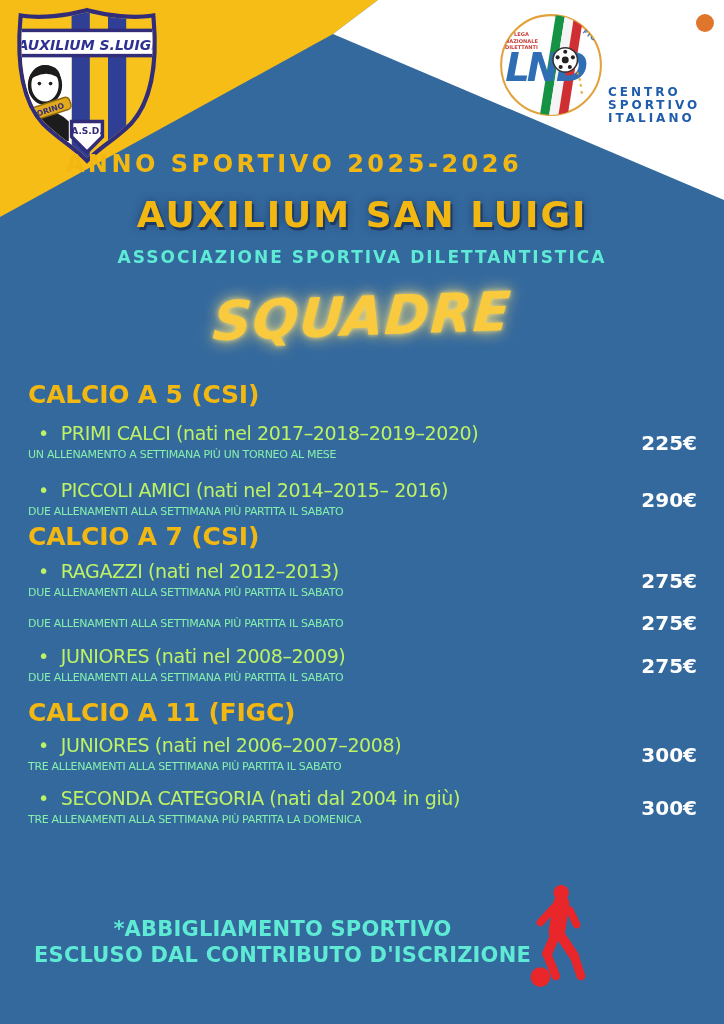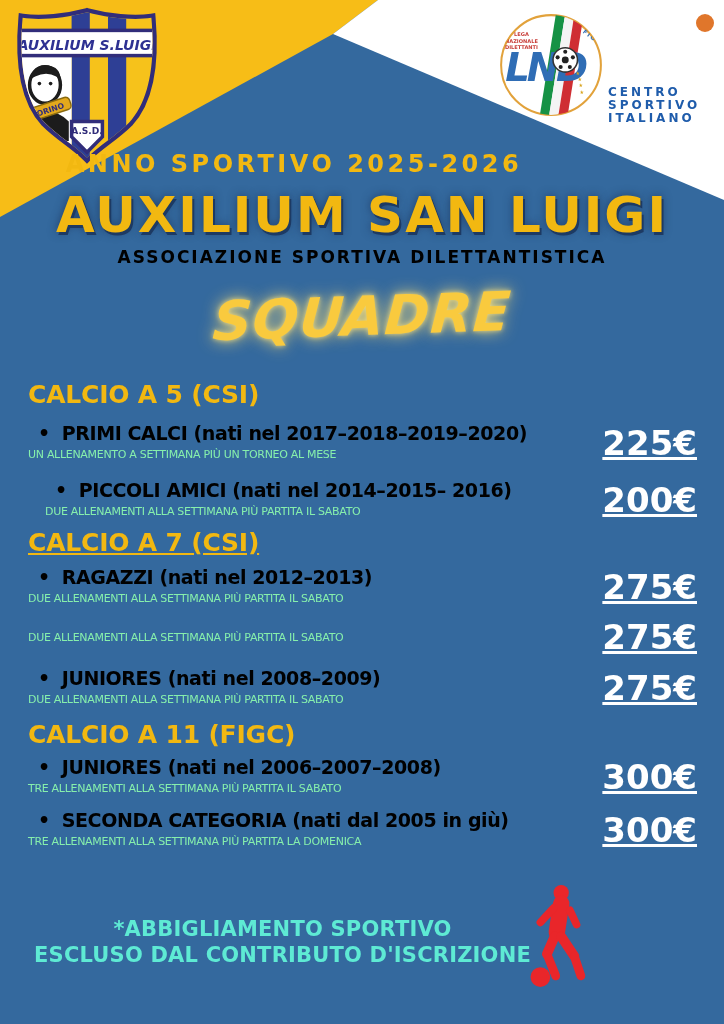--- a/index.html
+++ b/index.html
@@ -30,40 +30,40 @@
     color:#ffffff;letter-spacing:1px;display:block;text-align:left;}
   .csi-ball{position:absolute;top:2px;right:-2px;width:18px;height:18px;border-radius:50%;
     background:#e0762b;}
   .csi-lines{color:#1f5cab;font-weight:bold;font-size:12px;line-height:13px;
     letter-spacing:3px;width:100%;text-align:justify;text-align-last:justify;}
 
   
   .anno{position:absolute;left:0;top:150px;width:588px;text-align:center;
     color:#f2b811;font-weight:bold;font-size:24px;line-height:28px;letter-spacing:3.5px;}
   .main-title{position:absolute;left:0;top:187px;width:724px;text-align:center;
-    color:#f2b811;font-weight:bold;font-size:50px;line-height:56px;letter-spacing:2px;
+    color:#f2b811;font-weight:bold;font-size:36px;line-height:56px;letter-spacing:2px;
     text-shadow:2px 3px 0 #1d3a63,0 0 10px rgba(29,58,99,.85);}
   .subtitle{position:absolute;left:0;top:246px;width:724px;text-align:center;
-    color:#000000;font-weight:bold;font-size:17px;line-height:22px;letter-spacing:2px;}
+    color:#5eead4;font-weight:bold;font-size:17px;line-height:22px;letter-spacing:2px;}
   .squadre{position:absolute;left:0;top:288px;width:724px;text-align:center;
     color:#f9ca3e;font-weight:bold;font-style:italic;font-size:54px;line-height:58px;
     letter-spacing:1px;transform:rotate(-2deg) skewX(-6deg);
     text-shadow:0 0 16px rgba(252,224,120,.95),0 0 5px rgba(252,224,120,.85);}
 
   
   .sections{position:absolute;left:28px;right:27px;top:380px;}
   .sec-header{color:#f2b811;font-weight:bold;font-size:25px;line-height:30px;letter-spacing:-.2px;}
   .row{display:flex;justify-content:space-between;align-items:center;}
   .row-text{max-width:560px;}
-  .row-title{color:#000000;font-weight:bold;font-size:19px;line-height:23px;letter-spacing:-.4px;padding-left:10px;}
+  .row-title{color:#bef264;font-weight:normal;font-size:19px;line-height:23px;letter-spacing:-.4px;padding-left:10px;}
   .row-title .bullet{display:inline-block;margin-right:12px;}
   .row-detail{color:#86efac;font-weight:normal;font-size:11px;line-height:16px;letter-spacing:-.3px;margin-top:2px;}
-  .row-price{color:#fff;font-weight:bold;font-size:34px;letter-spacing:0;white-space:nowrap;text-decoration:underline;}
+  .row-price{color:#fff;font-weight:bold;font-size:20px;letter-spacing:0;white-space:nowrap;}
   .mt6{margin-top:6px;}.mt8{margin-top:8px;}.mt10{margin-top:10px;}
-  .mt12{margin-top:12px;}.mt14{margin-top:8px;text-decoration:underline;}.mt16{margin-top:16px;margin-left:17px;}
+  .mt12{margin-top:12px;}.mt14{margin-top:2px;}.mt16{margin-top:16px;}
 
   
   .footer-note{position:absolute;left:30px;top:916px;width:505px;text-align:center;
     color:#5eead4;font-weight:bold;font-size:21px;line-height:26px;letter-spacing:.2px;}
   .player{position:absolute;left:520px;top:884px;width:78px;height:104px;}
 
   svg text{font-family:"DejaVu Sans","Liberation Sans",sans-serif;}
 </style>
 </head>
 <body>
@@ -160,21 +160,21 @@
         <div class="row-title"><span class="bullet">•</span><span>PRIMI CALCI  (nati nel 2017–2018–2019–2020)</span></div>
         <div class="row-detail">UN ALLENAMENTO A SETTIMANA PIÙ UN TORNEO AL MESE</div>
       </div>
       <div class="row-price">225€</div>
     </div>
     <div class="row mt16">
       <div class="row-text">
         <div class="row-title"><span class="bullet">•</span><span>PICCOLI AMICI (nati nel 2014–2015– 2016)</span></div>
         <div class="row-detail">DUE ALLENAMENTI ALLA SETTIMANA PIÙ PARTITA IL SABATO</div>
       </div>
-      <div class="row-price">200€</div>
+      <div class="row-price">290€</div>
     </div>
 
     <div class="sec-header mt14">CALCIO A 7 (CSI)</div>
     <div class="row mt8">
       <div class="row-text">
         <div class="row-title"><span class="bullet">•</span><span>RAGAZZI (nati nel 2012–2013)</span></div>
         <div class="row-detail">DUE ALLENAMENTI ALLA SETTIMANA PIÙ PARTITA IL SABATO</div>
       </div>
       <div class="row-price">275€</div>
     </div>
@@ -195,21 +195,21 @@
     <div class="sec-header mt12">CALCIO A 11 (FIGC)</div>
     <div class="row mt6">
       <div class="row-text">
         <div class="row-title"><span class="bullet">•</span><span>JUNIORES (nati nel 2006–2007–2008)</span></div>
         <div class="row-detail">TRE ALLENAMENTI ALLA SETTIMANA PIÙ PARTITA IL SABATO</div>
       </div>
       <div class="row-price">300€</div>
     </div>
     <div class="row mt12">
       <div class="row-text">
-        <div class="row-title"><span class="bullet">•</span><span>SECONDA CATEGORIA (nati dal 2005 in giù)</span></div>
+        <div class="row-title"><span class="bullet">•</span><span>SECONDA CATEGORIA (nati dal 2004 in giù)</span></div>
         <div class="row-detail">TRE ALLENAMENTI ALLA SETTIMANA PIÙ PARTITA LA DOMENICA</div>
       </div>
       <div class="row-price">300€</div>
     </div>
 
   </div>
 
   <div class="footer-note">
     <div>*ABBIGLIAMENTO SPORTIVO</div>
     <div>ESCLUSO DAL CONTRIBUTO D'ISCRIZIONE</div>

